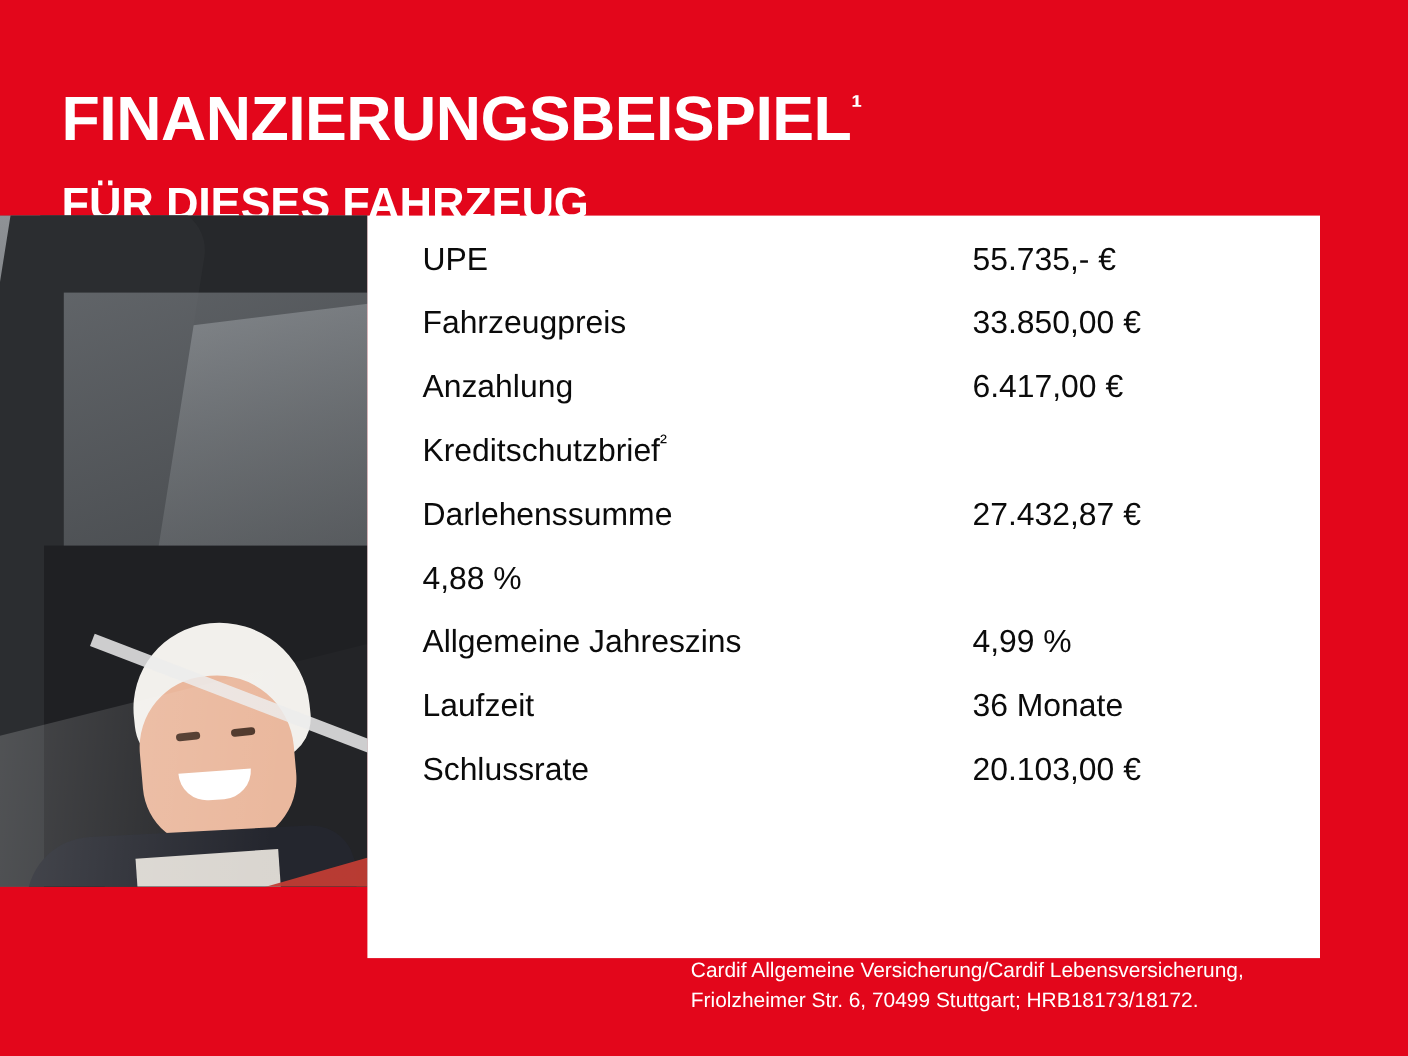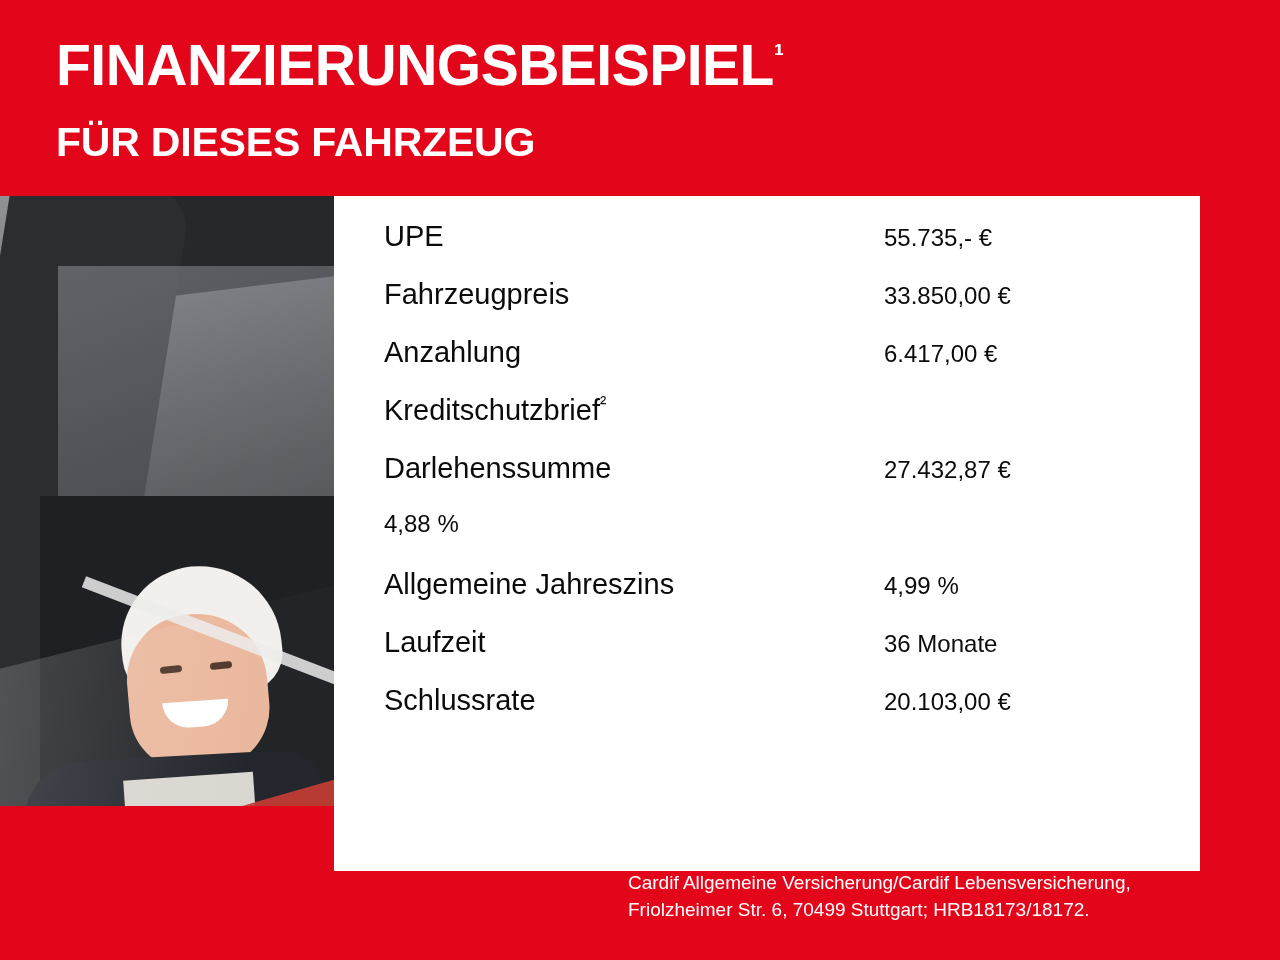--- a/index.html
+++ b/index.html
@@ -27,20 +27,21 @@
     top: 36px;
     width: 1170px;
   }
   .headline {
     color: #ffffff;
     font-size: 57px;
     font-weight: bold;
     letter-spacing: -0.5px;
     line-height: 1.05;
     white-space: nowrap;
+    margin-top: 43px;
   }
   .headline sup {
     font-size: 30px;
     vertical-align: super;
     line-height: 0;
   }
   .subhead {
     color: #ffffff;
     font-size: 41px;
     font-weight: bold;
@@ -213,21 +214,21 @@
     font-size: 29px;
     color: #0b0b0b;
     white-space: nowrap;
   }
   .row .label sup {
     font-size: 19px;
     vertical-align: super;
     line-height: 0;
   }
   .row .value {
-    font-size: 24px;
+    font-size: 29px;
     color: #0b0b0b;
     white-space: nowrap;
   }
   .row.highlight { height: 66px; }
   .row.highlight .label,
   .row.highlight .value {
     font-weight: bold;
     font-size: 35px;
     letter-spacing: 0.4px;
   }

